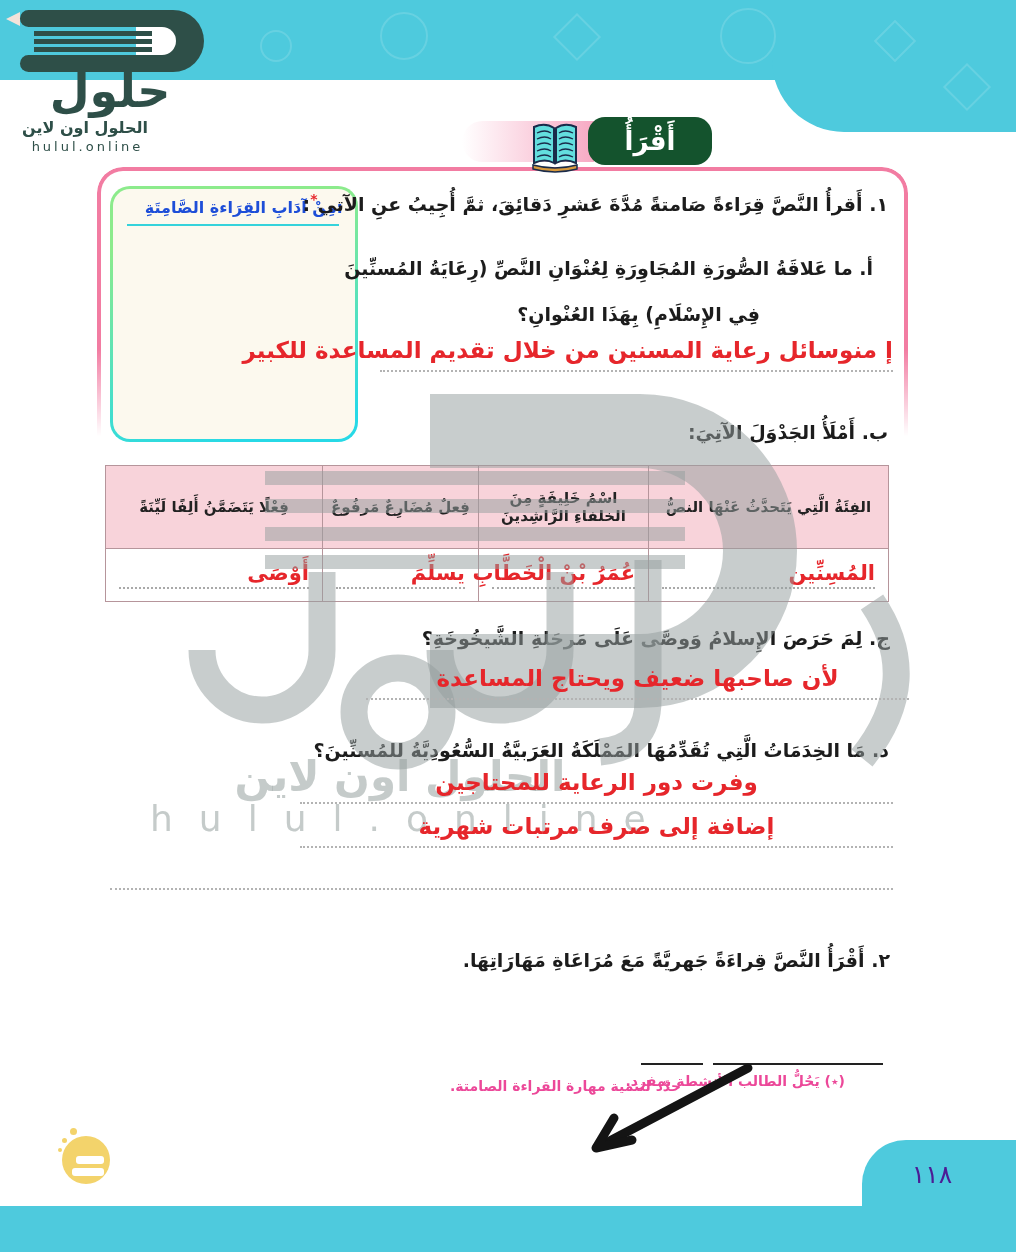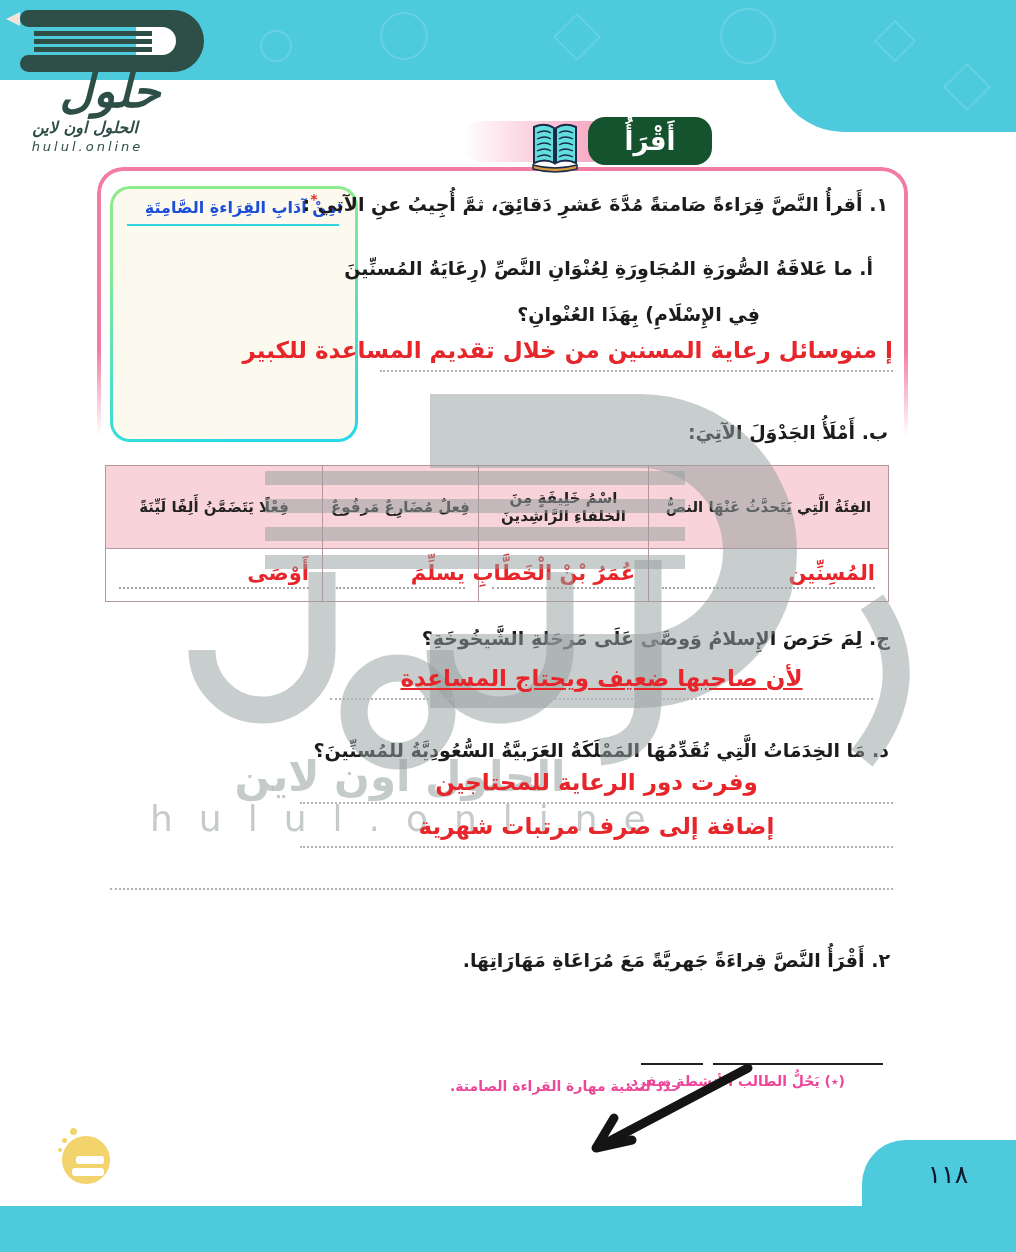--- a/index.html
+++ b/index.html
@@ -9,21 +9,21 @@
 
   
   .band{left:0;top:0;width:1016px;height:80px;background:#4ecadd;z-index:1;}
   .band-ext{left:772px;top:0;width:244px;height:132px;background:#4ecadd;border-bottom-left-radius:72px;z-index:1;}
   .pat{border:2px solid rgba(255,255,255,.14);z-index:2;}
   .pat.c{border-radius:50%;}
   .pat.d{transform:rotate(45deg);}
 
   
   .logo{left:10px;top:6px;width:210px;height:150px;z-index:3;}
-  .logo>div{position:absolute;font-style:italic;}
+  .logo>div{position:absolute;}
   .lb-top{left:10px;top:4px;width:150px;height:17px;background:#2e4f48;border-radius:9px 0 0 9px;}
   .lb-right{left:126px;top:4px;width:68px;height:62px;background:#2e4f48;border-radius:0 34px 34px 0;}
   .lb-hole{left:126px;top:21px;width:40px;height:28px;background:#ffffff;border-radius:0 14px 14px 0;}
   .lb-bot{left:10px;top:49px;width:150px;height:17px;background:#2e4f48;border-radius:9px 0 0 9px;}
   .lb-s{left:24px;height:5px;width:118px;background:#2e4f48;}
   .lb-tip{left:-4px;top:6px;width:0;height:0;border-top:7px solid transparent;border-bottom:7px solid transparent;border-right:14px solid #f3e3da;}
   .logo-word{left:0;top:62px;width:200px;text-align:center;font-size:46px;font-weight:bold;color:#2e4f48;line-height:1;}
   .logo-sub{left:0;top:112px;width:150px;text-align:center;font-size:16px;font-weight:bold;color:#2e4f48;}
   .logo-domain{left:0;top:133px;width:155px;text-align:center;font-size:13px;letter-spacing:3px;color:#2e4f48;}
 
@@ -75,21 +75,21 @@
   .fn-text{color:#ec4899;font-weight:bold;font-size:14px;direction:rtl;z-index:2;white-space:nowrap;}
   .arrow-svg{left:576px;top:1060px;z-index:7;}
 
   
   .emblem{left:56px;top:1128px;width:60px;height:60px;z-index:2;}
   .emb-c{position:absolute;left:6px;top:8px;width:48px;height:48px;border-radius:50%;background:#f3d36b;}
   .emb-b{position:absolute;background:#fff;border-radius:3px;height:8px;}
   .emb-dot{position:absolute;background:#f3d36b;border-radius:50%;}
   .bbar{left:0;top:1206px;width:1016px;height:46px;background:#4ecadd;z-index:1;}
   .pagebox{left:862px;top:1140px;width:154px;height:112px;background:#4ecadd;border-top-left-radius:44px;z-index:2;}
-  .pagenum{position:absolute;left:46px;top:20px;width:80px;text-align:center;color:#0f172a;font-size:25px;letter-spacing:4px;}
+  .pagenum{position:absolute;left:30px;top:20px;width:80px;text-align:center;color:#4c1d95;font-size:25px;letter-spacing:4px;}
 </style>
 </head>
 <body>
 
 <div class="abs band"></div>
 <div class="abs band-ext"></div>
 <div class="abs pat c" style="left:380px;top:12px;width:44px;height:44px;"></div>
 <div class="abs pat d" style="left:560px;top:20px;width:30px;height:30px;"></div>
 <div class="abs pat c" style="left:720px;top:8px;width:52px;height:52px;"></div>
 <div class="abs pat d" style="left:880px;top:26px;width:26px;height:26px;"></div>
@@ -174,21 +174,21 @@
           <div class="tans">يسلِّمَ</div>
         </td>
     <td>
           <div class="tans">أَوْصَى</div>
         </td>
   </tr>
 </tbody>
   </table>
 
 <div class="abs qtext" style="right:126px;top:627px;">ج. لِمَ حَرَصَ الإِسلامُ وَوصَّى عَلَى مَرحَلةِ الشَّيخُوخَةِ؟</div>
-<div class="abs ans" style="left:330px;top:665px;width:543px;text-decoration:underline;">لأن صاحبها ضعيف ويحتاج المساعدة</div>
+<div class="abs ans" style="left:366px;top:665px;width:543px;">لأن صاحبها ضعيف ويحتاج المساعدة</div>
 <div class="abs qtext" style="right:127px;top:739px;">د. مَا الخِدَمَاتُ الَّتِي تُقَدِّمُهَا المَمْلَكَةُ العَرَبيَّةُ السُّعُودِيَّةُ للمُسنِّينَ؟</div>
 <div class="abs ans" style="left:300px;top:769px;width:593px;">وفرت دور الرعاية للمحتاجين</div>
 <div class="abs ans" style="left:300px;top:813px;width:593px;">إضافة إلى صرف مرتبات شهرية</div>
 <div class="abs dot-empty" style="left:110px;top:868px;width:783px;height:20px;"></div>
 
 <div class="abs qtext" style="right:126px;top:949px;">٢. أَقْرَأُ النَّصَّ قِراءَةً جَهريَّةً مَعَ مُرَاعَاةِ مَهَارَاتِهَا.</div>
 
 <svg class="abs wm-svg" width="1016" height="1252" viewBox="0 0 1016 1252">
   <g stroke="rgba(150,160,159,0.52)" fill="none">
     <path d="M430,431 H640 A120,120 0 0 1 760,551 A120,120 0 0 1 640,671 H430" stroke-width="74"></path>

